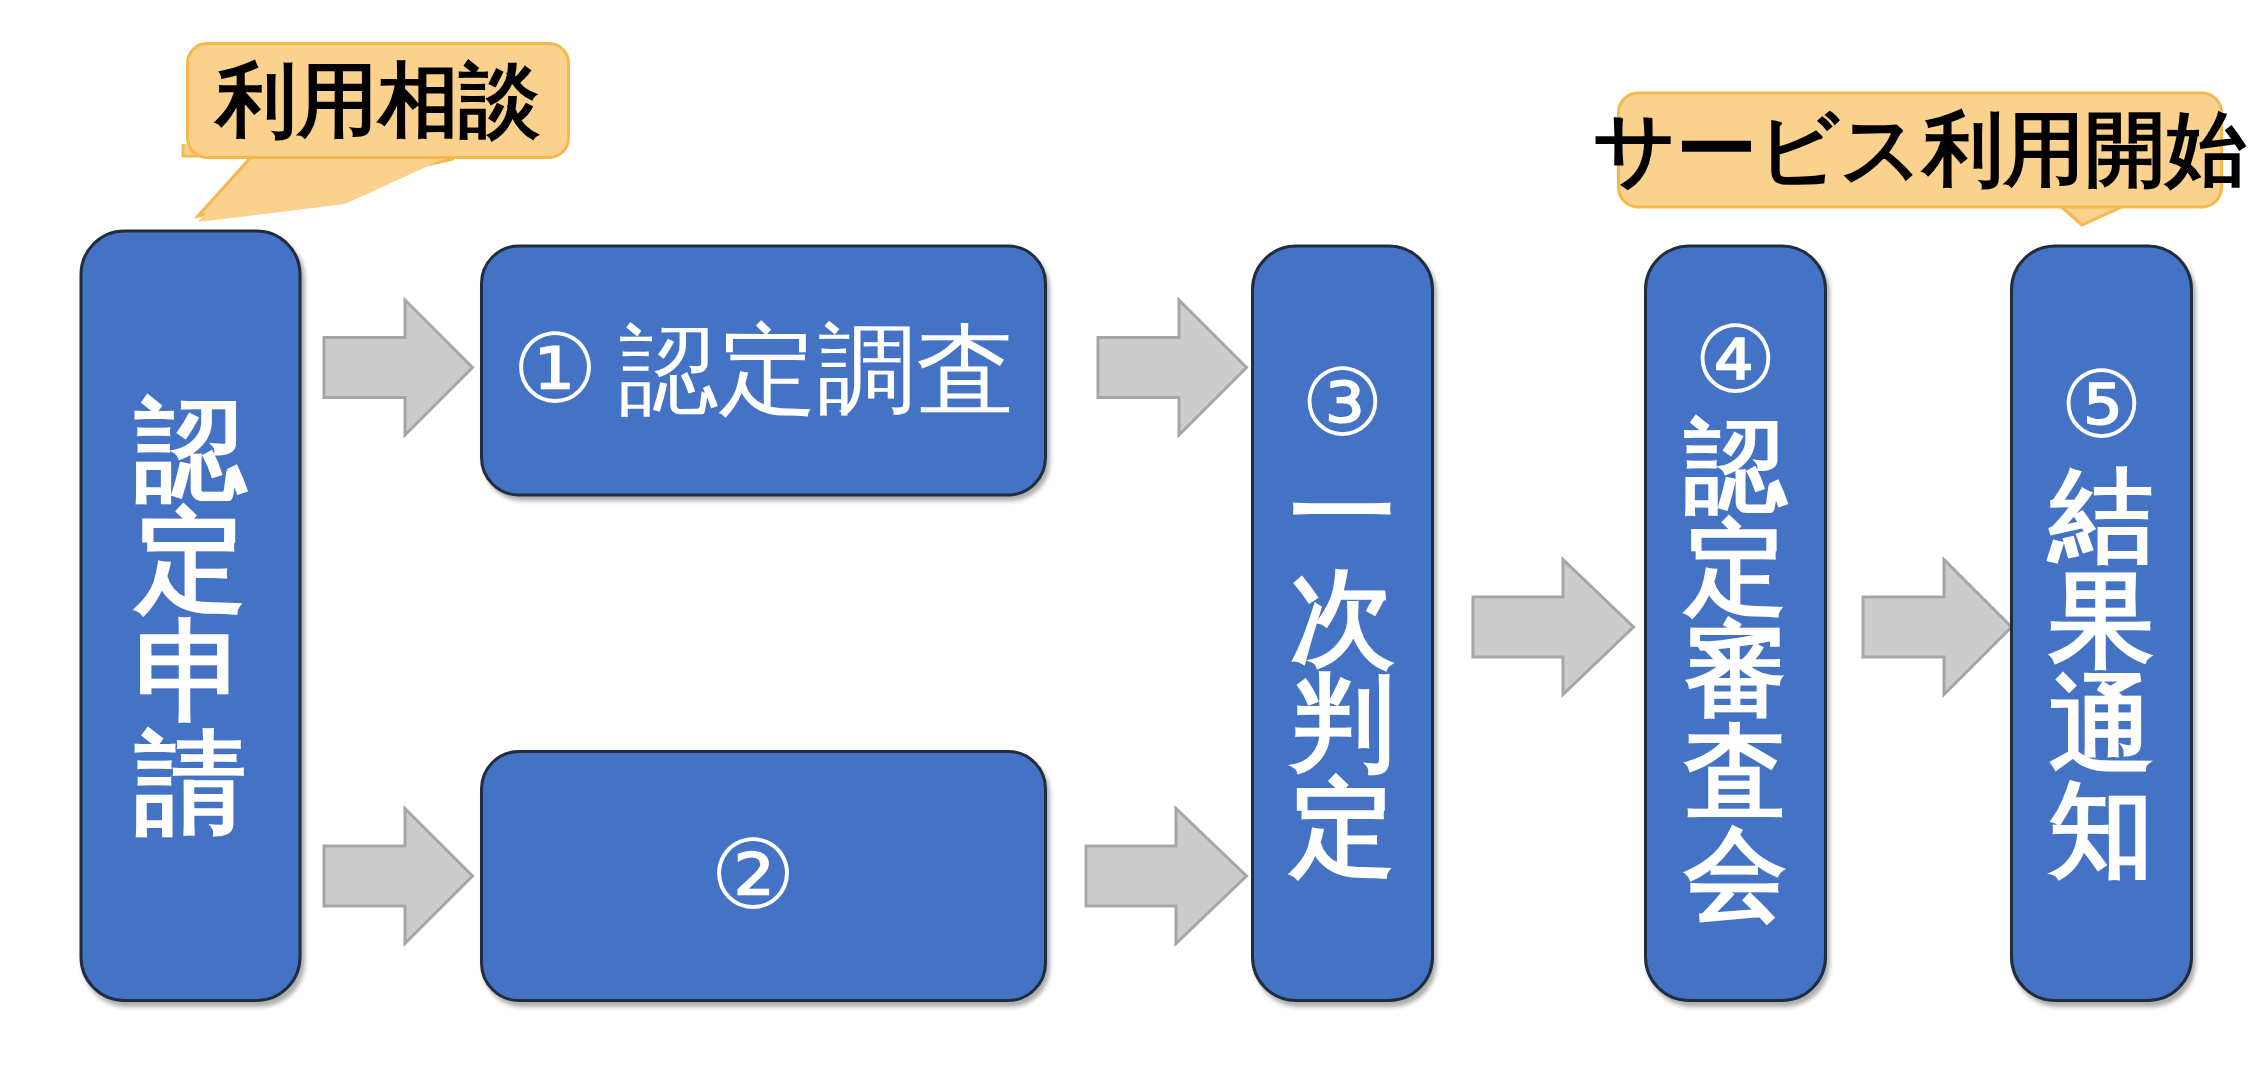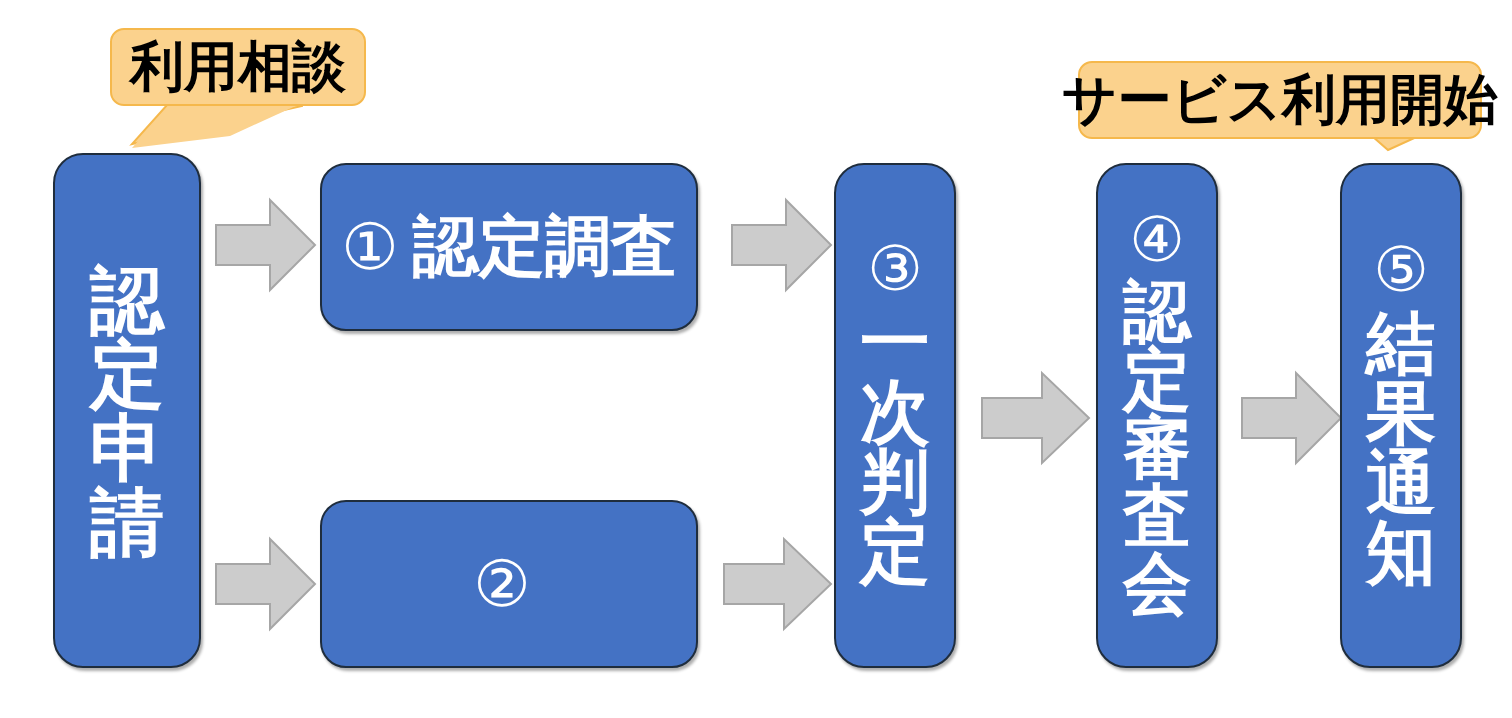--- a/index.html
+++ b/index.html
@@ -74,21 +74,21 @@
   }
   .hlabel .num {
     font-size: 64px;
     font-weight: normal;
     margin-right: 14px;
     line-height: 1;
   }
   .hlabel .txt {
     font-size: 66px;
     line-height: 1.04;
-    font-weight: bold;
+    font-weight: normal;
   }
   .hlabel .txt .line { display: block; }
 
   
   .callout {
     position: absolute;
     background: #FBD28D;
     border: 2px solid #F5B84C;
     border-radius: 14px;
     box-sizing: border-box;
@@ -112,21 +112,21 @@
 </style>
 </head>
 <body>
 
 <div id="stage">
 
   <svg class="callout-tail" style="left:110px; top:96px; width:200px; height:60px;" viewBox="0 0 200 60">
     <polygon points="12,0 192,0 192,14 22,52 58,12 12,12" fill="#FBD28D" stroke="#F5B84C" stroke-width="2" transform="translate(0,-4)"></polygon>
     <polygon points="60,8 190,8 120,40 22,52" fill="#FBD28D" stroke="none"></polygon>
   </svg>
-  <div class="callout" style="left:110px; top:28px; width:256px; height:78px; font-size:54px;">
+  <div class="callout" style="left:124px; top:28px; width:256px; height:78px; font-size:54px;">
     <span>利用相談</span>
   </div>
 
   <svg class="callout-tail" style="left:1280px; top:96px; width:210px; height:64px;" viewBox="0 0 210 64">
     <polygon points="0,2 200,2 200,12 108,54 60,12 0,12" fill="#FBD28D" stroke="#F5B84C" stroke-width="2"></polygon>
   </svg>
   <div class="callout" style="left:1078px; top:28px; width:404px; height:78px; font-size:54px;margin-top:33px;">
     <span>サービス利用開始</span>
   </div>
 

